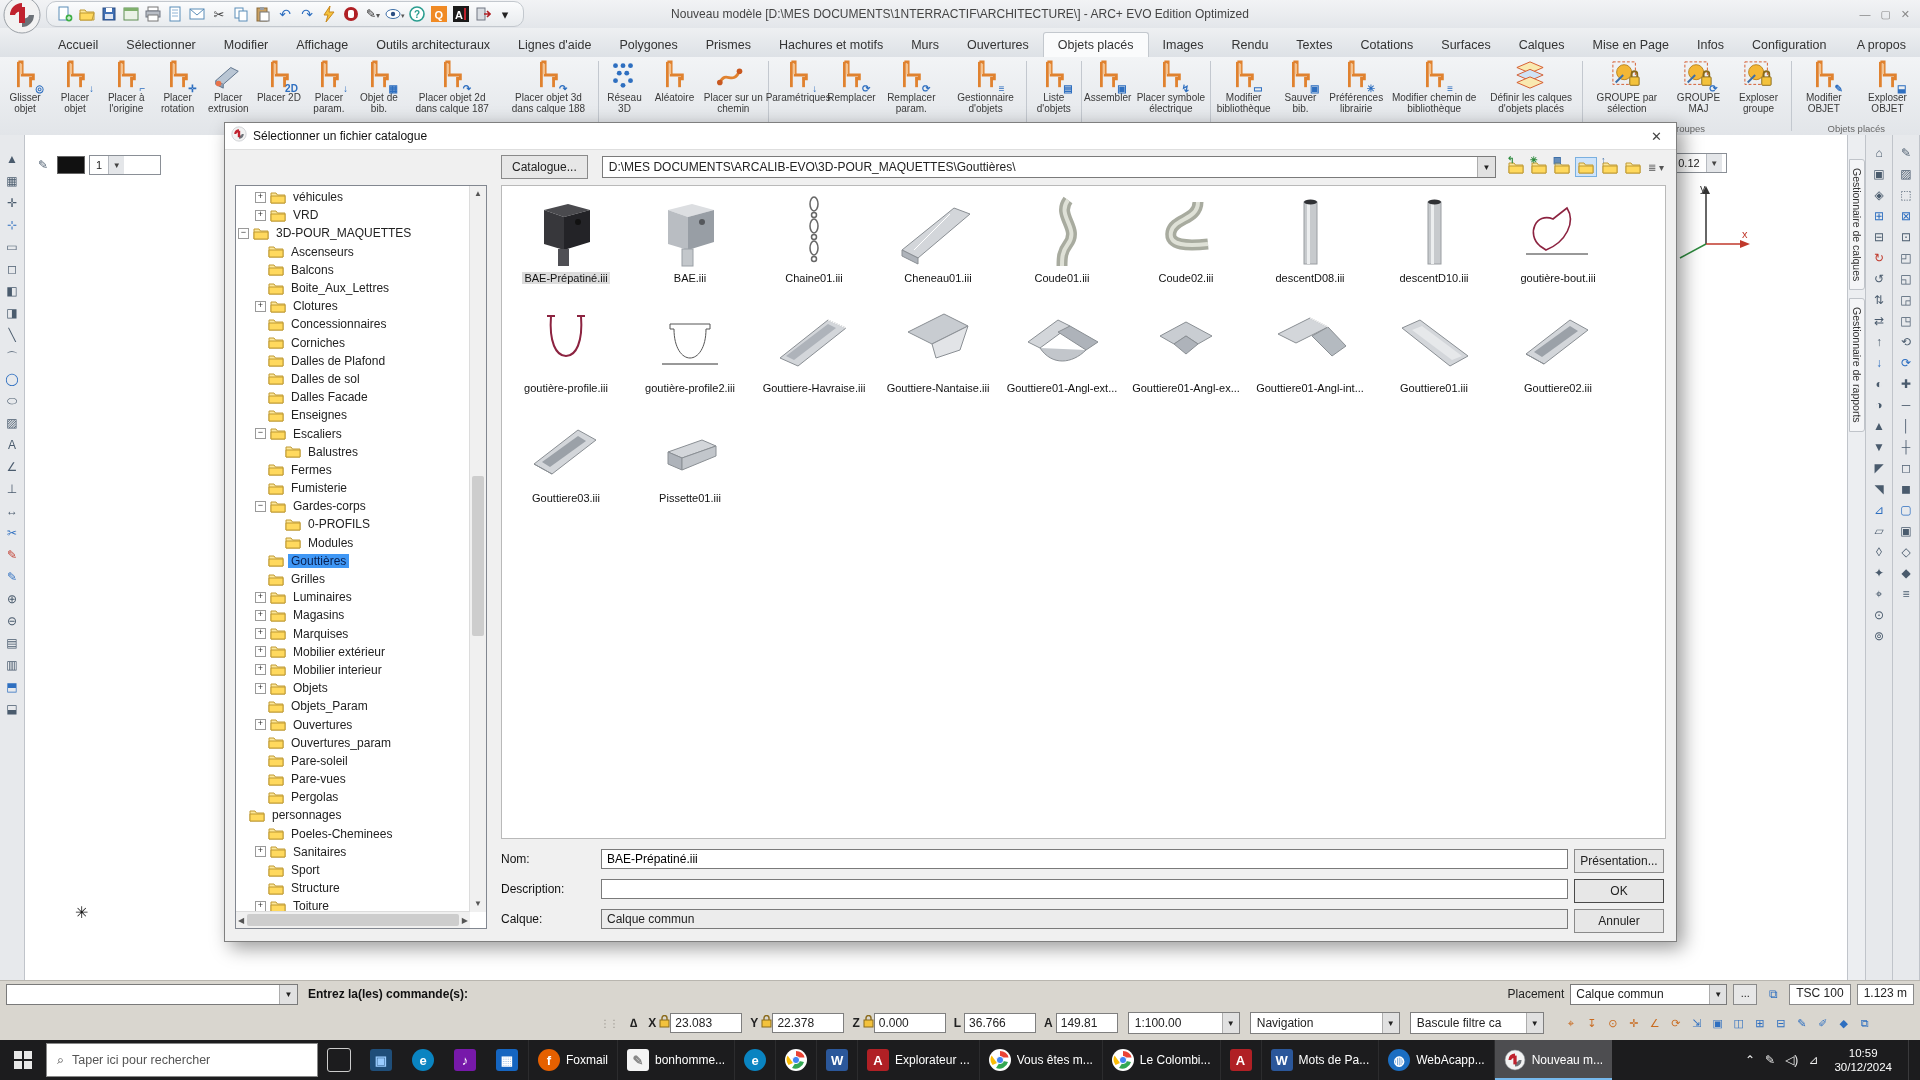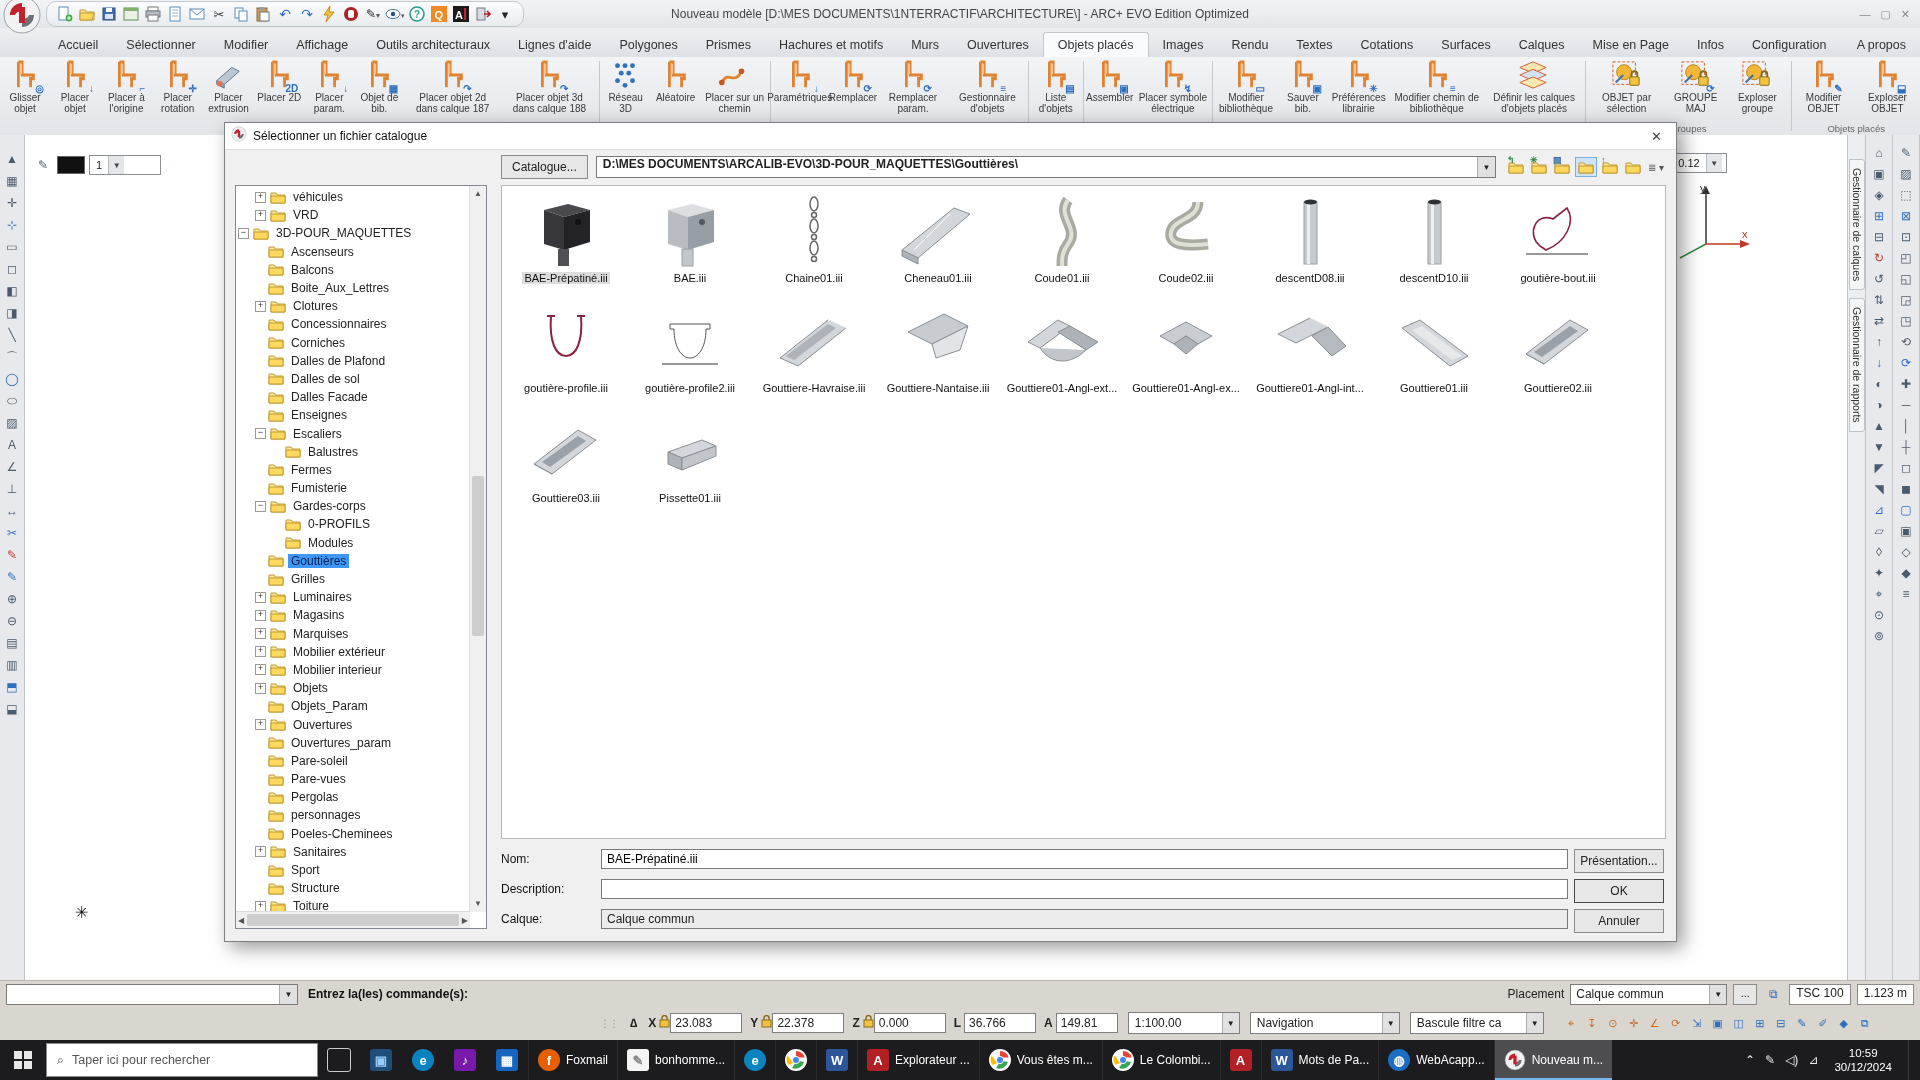--- a/index.html
+++ b/index.html
@@ -58,21 +58,21 @@
   .tlabel{padding:0 3px;}
   .trow.sel .tlabel{background:#3f97f5;color:#0a2050;}
   .vsb{position:absolute;right:0;top:0;width:16px;bottom:16px;background:#f0f0f0;border-left:1px solid #dcdcdc;}
   .hsb{position:absolute;left:0;right:16px;bottom:0;height:16px;background:#f0f0f0;border-top:1px solid #dcdcdc;display:flex;align-items:center;justify-content:space-between;font-size:9px;color:#555;padding:0 2px;}
   .sb-btn{font-size:8px;color:#555;text-align:center;}
   .vsb .sb-btn{height:16px;line-height:16px;width:100%;}
   .vthumb{position:absolute;left:2px;right:2px;top:40%;height:22%;background:#cdcdcd;border-radius:2px;}
   .hthumb{flex:1;height:12px;margin:0 3px;background:#cdcdcd;border-radius:2px;}
   .cat-row{position:absolute;left:276px;top:7px;right:10px;height:22px;display:flex;align-items:center;}
   .cat-btn{height:22px;padding:0 10px;background:#e7e7e7;border:1px solid #8a8a8a;font-size:12px;display:flex;align-items:center;}
-  .path-combo{flex:1;margin-left:8px;height:20px;background:#fff;border:1px solid #7a7a7a;display:flex;font-size:12px;font-weight:bold;}
+  .path-combo{flex:1;margin-left:14px;height:20px;background:#fff;border:1px solid #7a7a7a;display:flex;align-items:center;font-size:12px;}
   .path-combo .val{padding:0 6px;flex:1;white-space:nowrap;overflow:hidden;}
   .path-combo .arrow{width:17px;height:100%;background:#e1e1e1;border-left:1px solid #adadad;font-size:8px;display:flex;align-items:center;justify-content:center;}
   .fold-tools{display:flex;align-items:center;gap:3px;margin-left:10px;}
   .fold-tools .fic{width:20px;height:18px;display:flex;align-items:center;justify-content:center;position:relative;}
   .fic.hl{background:#cfe4fa;border:1px solid #7ab0e0;}
   .fic .ovl{position:absolute;font-size:9px;font-weight:bold;}
   .filespanel{position:absolute;left:276px;top:36px;right:10px;height:652px;background:#fff;border:1px solid #b9b9b9;overflow:hidden;}
   .files-grid{display:flex;flex-wrap:wrap;padding:4px 2px;}
   .fcell{width:124px;height:106px;display:flex;flex-direction:column;align-items:center;margin:2px 0;}
   .fthumb{width:100px;height:80px;}
@@ -551,21 +551,21 @@
       <div class="rgroup">
         <div class="rgroup-btns">
           <div class="rbtn">
             <div class="ric"><svg width="30" height="30" viewBox="0 0 32 32">
                 <rect x="2" y="2" width="24" height="24" fill="none" stroke="#d4572a" stroke-dasharray="3 2"></rect>
                 <circle cx="14" cy="13" r="8" fill="#f3b735" stroke="#b9821d"></circle>
                 <path d="M5 24 L13 16" stroke="#3d6fa8" stroke-width="2"></path>
                 <rect x="20" y="18" width="10" height="9" rx="1" fill="#f3c23c" stroke="#8a6a1a"></rect>
                 <path d="M22 18 v-3 a3 3 0 0 1 6 0 v3" fill="none" stroke="#8a6a1a" stroke-width="2"></path>
               </svg></div>
-            <div class="lbl">OBJET par sélection</div>
+            <div class="lbl">GROUPE par sélection</div>
           </div>
           <div class="rbtn">
             <div class="ric"><svg width="30" height="30" viewBox="0 0 32 32">
                 <rect x="2" y="2" width="24" height="24" fill="none" stroke="#d4572a" stroke-dasharray="3 2"></rect>
                 <circle cx="14" cy="13" r="8" fill="#f3b735" stroke="#b9821d"></circle>
                 <path d="M5 24 L13 16" stroke="#3d6fa8" stroke-width="2"></path>
                 <rect x="20" y="18" width="10" height="9" rx="1" fill="#f3c23c" stroke="#8a6a1a"></rect>
                 <path d="M22 18 v-3 a3 3 0 0 1 6 0 v3" fill="none" stroke="#8a6a1a" stroke-width="2"></path>
               </svg><span class="badge">⟳</span></div>
             <div class="lbl">GROUPE MAJ</div>
@@ -1124,21 +1124,21 @@
             <div class="trow" style="padding-left: 19px;">
               <span class="texp none"></span>
               <span class="tfold">
                 <svg width="16" height="13" viewBox="0 0 16 13">
                   <path d="M1 2 L6 2 L7.5 4 L15 4 L15 12 L1 12 Z" fill="#fce79a" stroke="#c09a33"></path>
                   <path d="M1 5 L15 5 L15 12 L1 12 Z" fill="#ffd95e" stroke="#c09a33"></path>
                 </svg>
               </span>
               <span class="tlabel">Pergolas</span>
             </div>
-            <div class="trow" style="padding-left: 19px;">
+            <div class="trow" style="">
               <span class="texp none"></span>
               <span class="tfold">
                 <svg width="16" height="13" viewBox="0 0 16 13">
                   <path d="M1 2 L6 2 L7.5 4 L15 4 L15 12 L1 12 Z" fill="#fce79a" stroke="#c09a33"></path>
                   <path d="M1 5 L15 5 L15 12 L1 12 Z" fill="#ffd95e" stroke="#c09a33"></path>
                 </svg>
               </span>
               <span class="tlabel">personnages</span>
             </div>
             <div class="trow" style="padding-left: 19px;">

